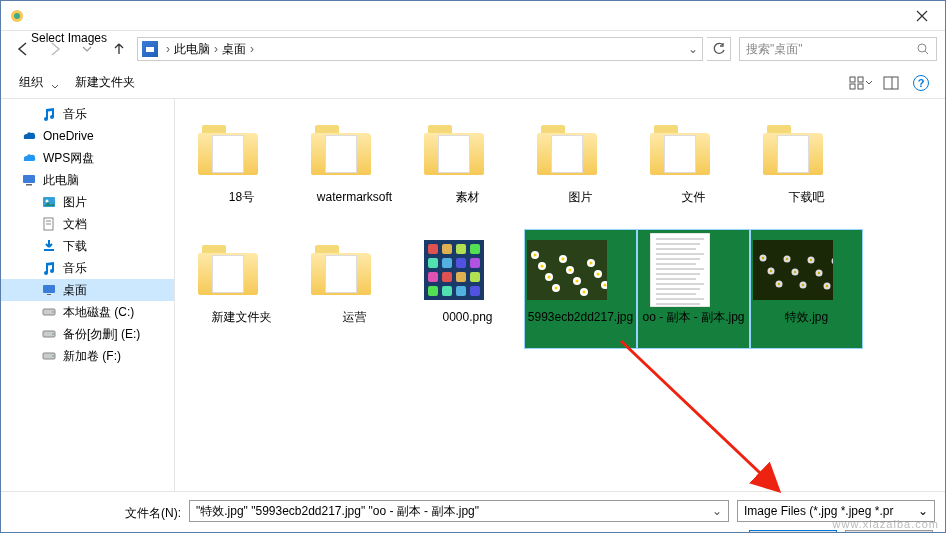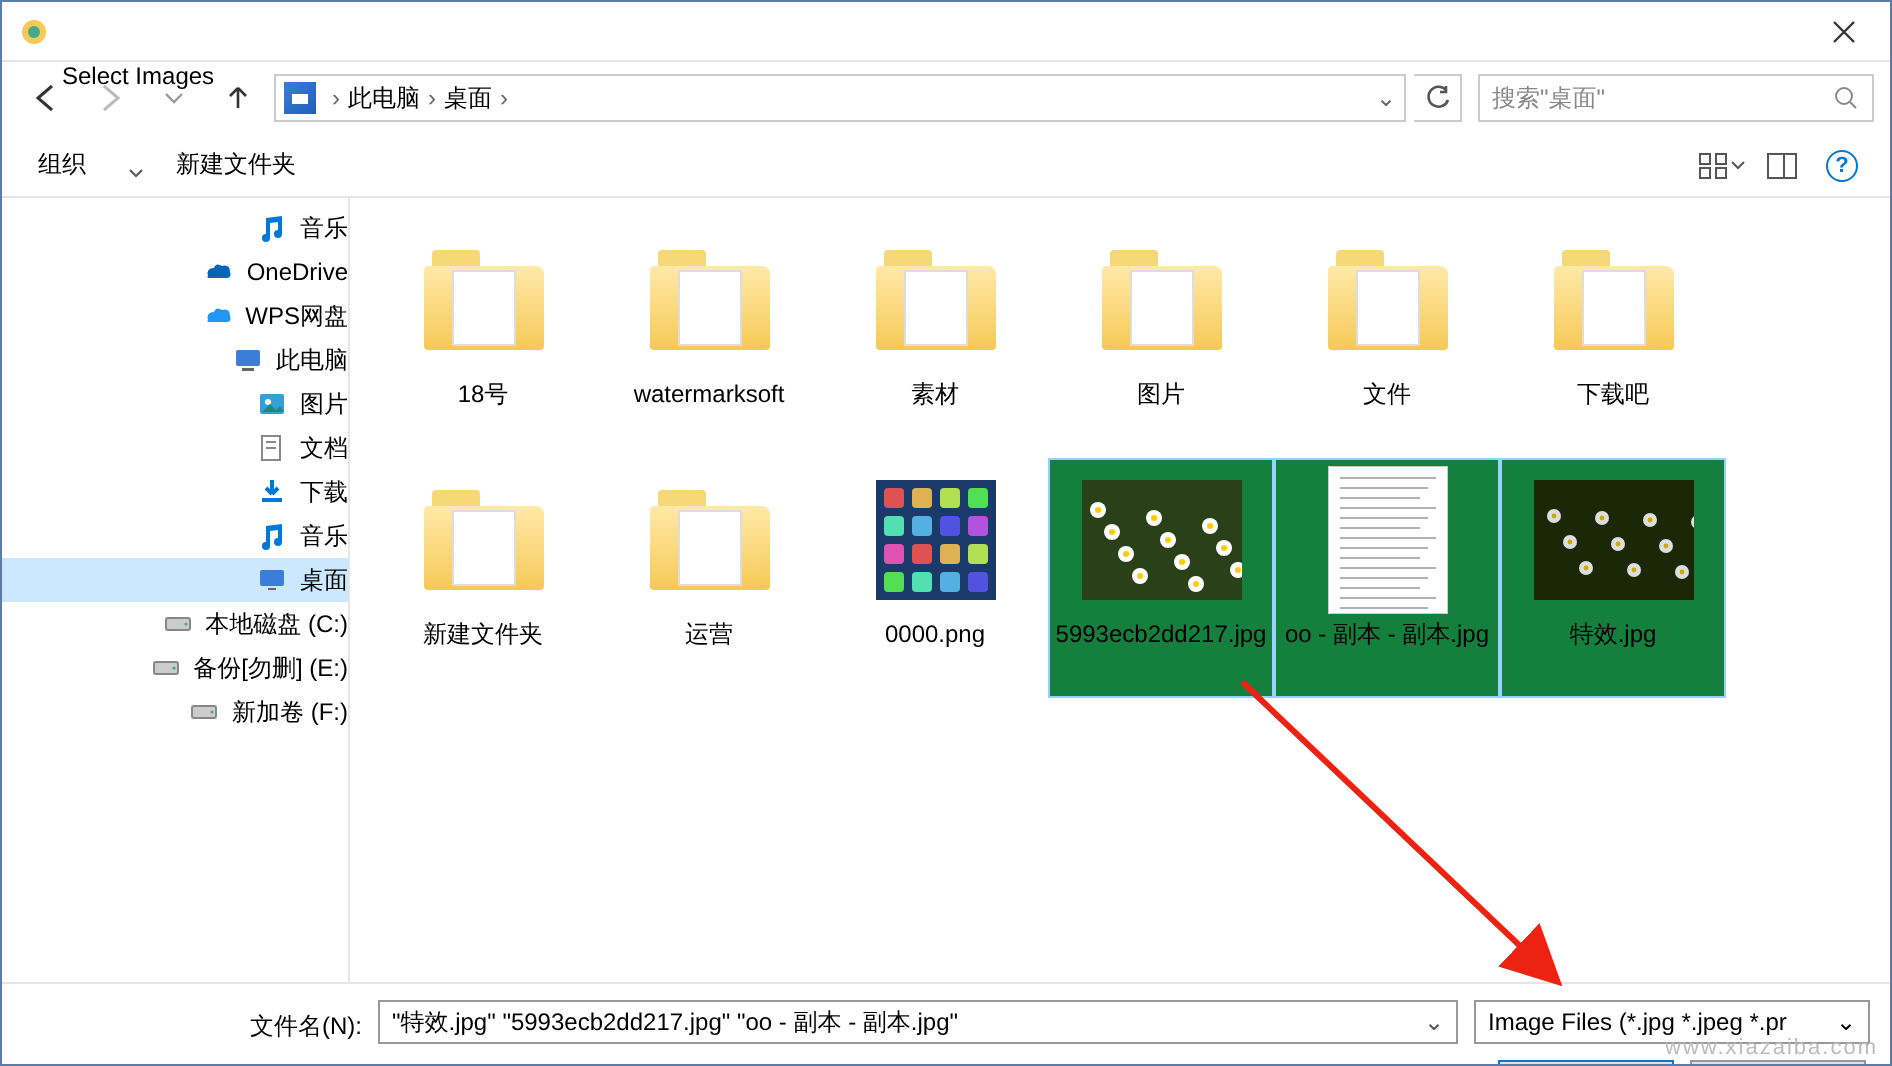--- a/index.html
+++ b/index.html
@@ -11,32 +11,32 @@
 .navrow { height: 36px; display: flex; align-items: center; padding: 0 8px; gap: 4px; }
 .navbtn { width: 28px; height: 28px; display: flex; align-items: center; justify-content: center; color: #888; }
 .navbtn.on { color: #1a1a1a; }
 .breadcrumb { flex: 1; border: 1px solid #ccc; height: 24px; display: flex; align-items: center; padding: 0 4px; background: #fff; }
 .bc-icon { width: 16px; height: 16px; background: linear-gradient(135deg,#3b7dd8,#1e5fb8); margin-right: 4px; display: flex; align-items: center; justify-content: center; }
 .bc-sep { padding: 0 4px; color: #666; }
 .refresh { width: 24px; height: 24px; border: 1px solid #ccc; border-left: none; display: flex; align-items: center; justify-content: center; }
 .searchbox { width: 198px; border: 1px solid #ccc; height: 24px; display: flex; align-items: center; padding: 0 6px; margin-left: 4px; color: #888; }
 .searchbox span:first-child { flex: 1; }
 .toolbar { height: 32px; display: flex; align-items: center; padding: 0 10px; border-bottom: 1px solid #e5e5e5; }
-.toolbar .tbtn { padding: 4px 8px; display: flex; align-items: flex-end; gap: 21px; }
+.toolbar .tbtn { padding: 4px 8px; display: flex; align-items: flex-end; gap: 8px; }
 .toolbar .spacer { flex: 1; }
 .toolbar .ibtn { width: 28px; height: 24px; display: flex; align-items: center; justify-content: center; margin-left: 2px; }
 .main { display: flex; height: 392px; }
 .sidebar { width: 174px; border-right: 1px solid #e5e5e5; overflow-y: auto; padding: 4px 0; }
-.sb-item { height: 22px; display: flex; align-items: center; padding-left: 20px; gap: 6px; cursor: pointer; justify-content: flex-end; }
+.sb-item { height: 22px; display: flex; align-items: center; padding-left: 20px; gap: 6px; cursor: pointer; }
 .sb-item.l2 { padding-left: 40px; }
 .sb-item.sel { background: #cce8ff; }
 .sb-ico { width: 16px; height: 16px; display: flex; align-items: center; justify-content: center; }
 .content { flex: 1; padding: 10px 2px 10px 10px; overflow: auto; }
 .items { display: flex; flex-wrap: wrap; gap: 0; }
-.fitem { width: 113px; height: 120px; display: flex; flex-direction: column; align-items: center; padding: 4px 2px; text-align: center; cursor: pointer; border: 1px solid transparent; }
+.fitem { width: 113px; height: 120px; display: flex; flex-direction: column; padding: 4px 2px; text-align: center; cursor: pointer; border: 1px solid transparent; }
 .fitem.sel { background: #15803d; border: 1px solid #99d1ff; }
 .thumb { width: 80px; height: 72px; display: flex; align-items: center; justify-content: center; margin-bottom: 4px; }
 .folder-ic { width: 60px; height: 50px; position: relative; }
 .folder-back { position: absolute; width: 60px; height: 42px; bottom: 0; background: linear-gradient(#ffe9a8,#f5c956); border-radius: 2px 4px 2px 2px; }
 .folder-tab { position: absolute; width: 24px; height: 10px; top: 0; left: 4px; background: #f5d978; border-radius: 2px 2px 0 0; }
 .folder-front { position: absolute; width: 32px; height: 38px; bottom: 2px; left: 14px; background: #fff; border: 1px solid #ddd; }
 .flabel { font-size: 12px; line-height: 14px; word-break: break-all; }
 .footer { border-top: 1px solid #e5e5e5; padding: 8px 10px; }
 .frow { display: flex; align-items: flex-end; gap: 8px; margin-bottom: 8px; }
 .frow .lbl { width: 170px; text-align: right; }

